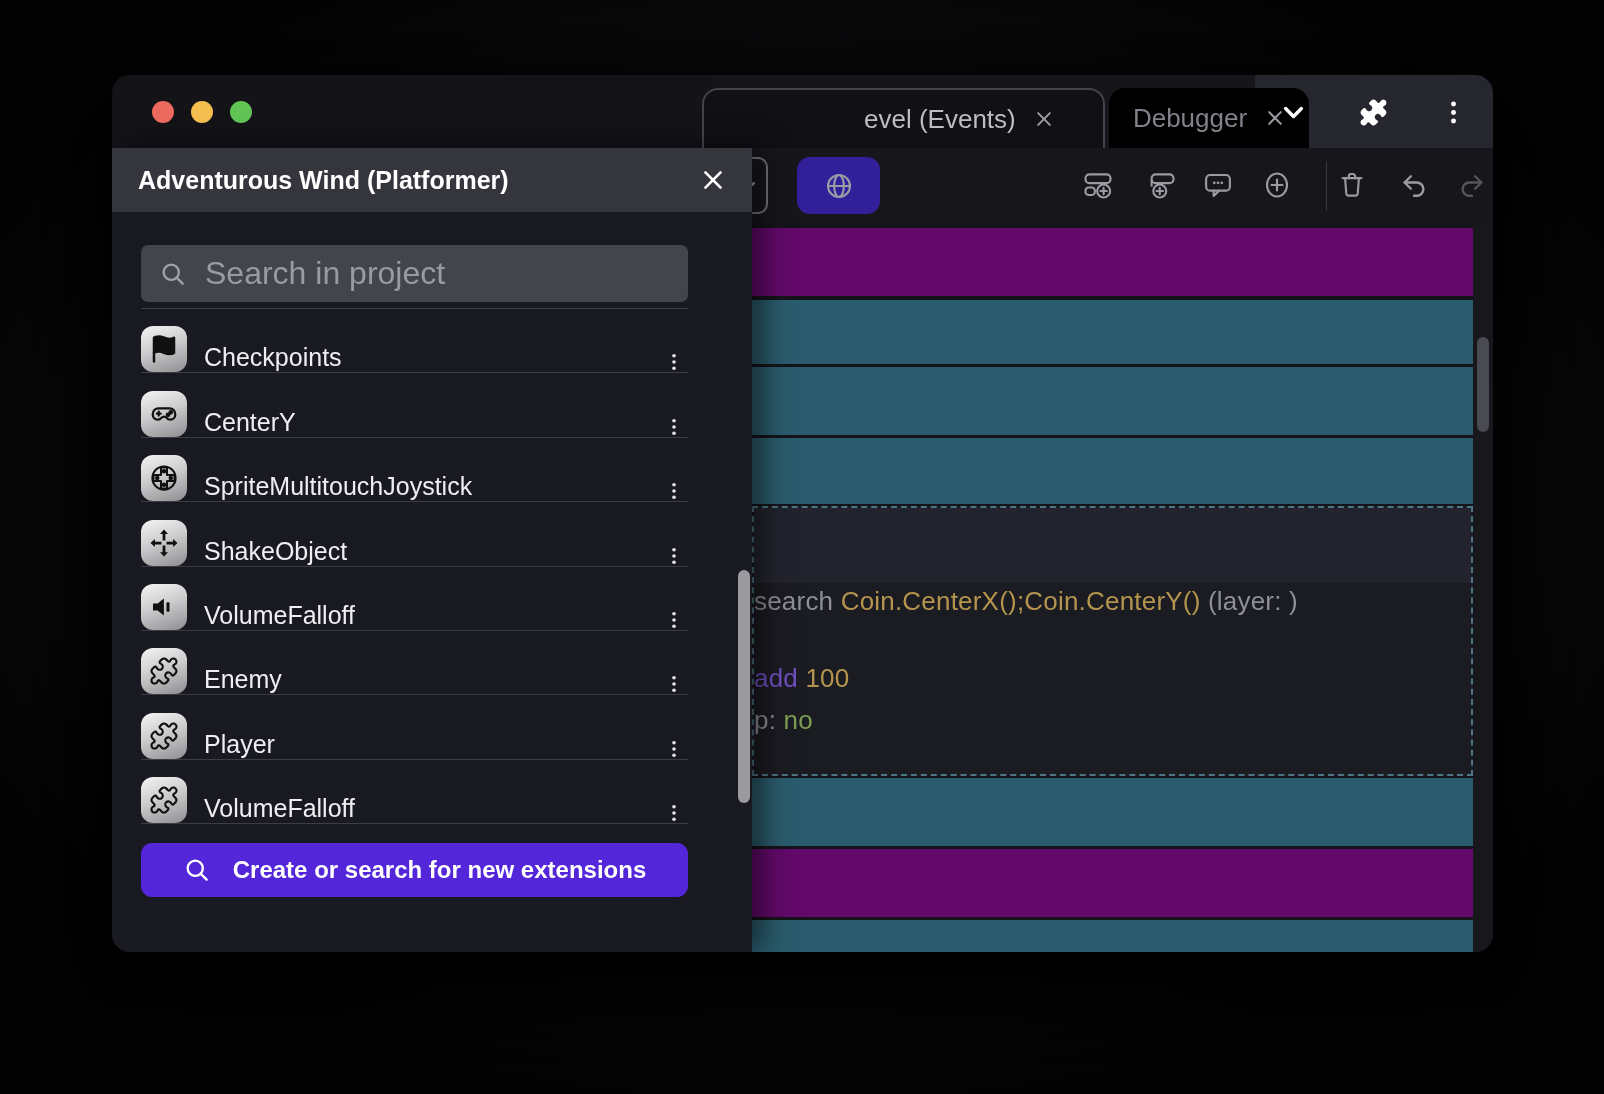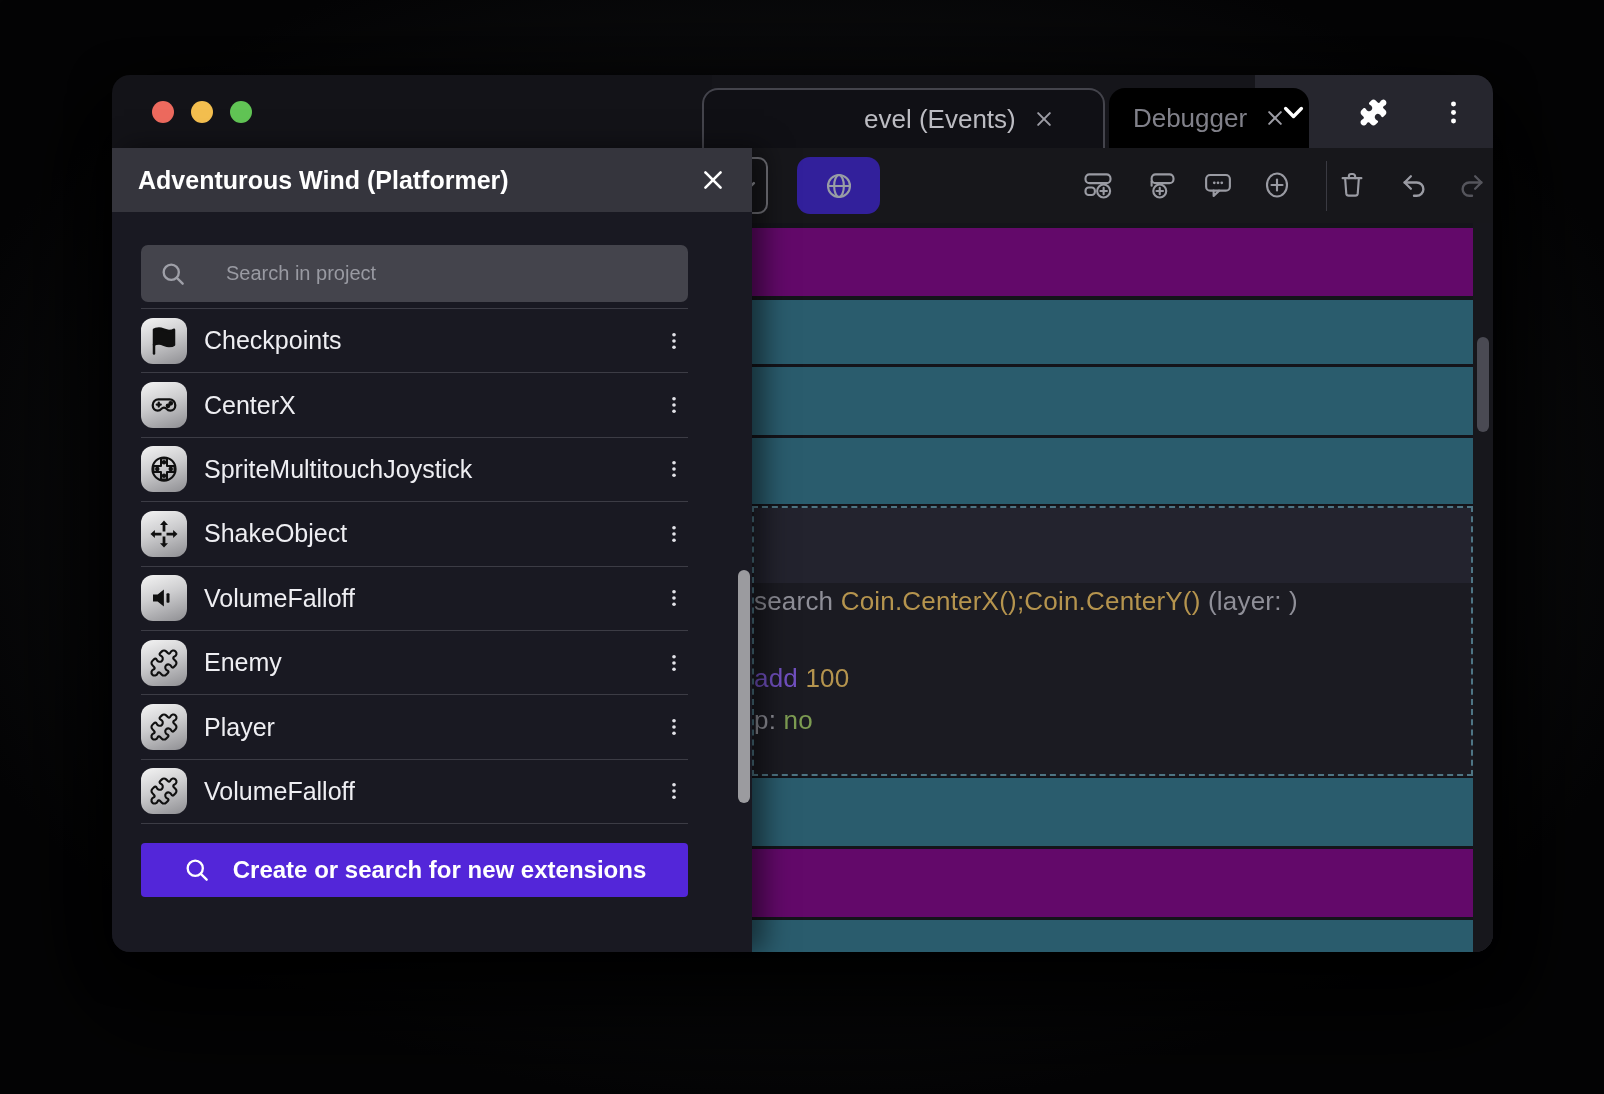--- a/index.html
+++ b/index.html
@@ -53,32 +53,32 @@
   
   .drawer{position:absolute;left:0;top:73px;width:640px;bottom:0;background:#191922;
           box-shadow:12px 0 26px rgba(0,0,0,.5);}
   .drawer-head{position:absolute;left:0;top:0;width:100%;height:64px;background:#35353d;
                display:flex;align-items:center;justify-content:space-between;padding:0 26px;box-sizing:border-box;}
   .drawer-title{font-size:25px;font-weight:bold;color:#ffffff;}
   .drawer-close{width:26px;height:26px;color:#ffffff;}
   .searchbox{position:absolute;left:29px;top:97px;width:547px;height:57px;background:#44444c;border-radius:7px;
              display:flex;align-items:center;padding:0 18px;box-sizing:border-box;gap:16px;}
   .searchbox .ic{width:28px;height:28px;color:#9fa0a8;flex:0 0 auto;}
-  .searchbox input{flex:1;background:transparent;border:none;outline:none;font-size:20px;color:#e8e8ec;
-                   font-family:inherit;margin-left:21px;}
+  .searchbox input{flex:1;background:transparent;border:none;outline:none;font-size:32px;color:#e8e8ec;
+                   font-family:inherit;}
   .searchbox input::placeholder{color:#999aa2;}
   .plist{position:absolute;left:29px;top:160px;width:547px;border-top:1px solid #3c3c45;}
-  .prow{height:63.4px;border-bottom:1px solid #3c3c45;display:flex;align-items:center;gap:17px;}
+  .prow{height:63.4px;border-bottom:1px solid #3c3c45;display:flex;align-items:flex-end;gap:17px;}
   .tile{width:46px;height:46px;border-radius:12px;flex:0 0 auto;color:#101010;
         background:linear-gradient(160deg,#f4f4f4 0%,#cdcdcf 45%,#8e8e92 100%);
         display:flex;align-items:center;justify-content:center;}
   .tile .ic{width:30px;height:30px;}
   .prow .lbl{flex:1;font-size:25px;color:#eeeef2;}
   .prow .kebab{width:20px;height:20px;color:#e2e2e8;margin-right:4px;}
-  .create-btn{position:absolute;left:29px;top:695px;width:547px;height:54px;border-radius:4px;border:none;
+  .create-btn{position:absolute;left:29px;top:695px;width:547px;height:54px;border-radius:11px;border:none;
               background:var(--accent_button);color:#ffffff;font-family:inherit;font-size:24px;font-weight:bold;
               display:flex;align-items:center;justify-content:center;gap:22px;cursor:pointer;}
   .create-btn .ic{width:28px;height:28px;color:#ffffff;}
   .drawer-scroll{position:absolute;left:626px;top:422px;width:12px;height:233px;border-radius:6px;background:#9b9b9f;}
   .ic svg,.tbar-ico svg,.tool-ico svg,.drawer-close svg,.tab .x svg,.prow .kebab svg{width:100%;height:100%;display:block;}
 </style>
 </head>
 <body>
 
 <div class="stage">
@@ -279,21 +279,21 @@
               <span class="ic">
                 <svg viewBox="0 0 24 24" fill="none" stroke="currentColor" stroke-linecap="round" stroke-linejoin="round" stroke-width="1.8">
                   <path d="M7.5 7.5h9A4.5 4.5 0 0 1 21 12v.6a3.9 3.9 0 0 1-3.9 3.9c-1.2 0-2.3-.5-3-1.4-.5-.6-1.3-1.1-2.1-1.1s-1.6.5-2.1 1.1c-.7.9-1.8 1.4-3 1.4A3.9 3.9 0 0 1 3 12.6V12a4.5 4.5 0 0 1 4.5-4.5z"></path>
                   <line x1="6.2" y1="11.6" x2="9.4" y2="11.6"></line>
                   <line x1="7.8" y1="10" x2="7.8" y2="13.2"></line>
                   <circle cx="15.2" cy="12.6" r="1" fill="currentColor"></circle>
                   <circle cx="17.4" cy="10.6" r="1" fill="currentColor"></circle>
                 </svg>
               </span>
             </span>
-          <span class="lbl">CenterX</span>
+          <span class="lbl">CenterY</span>
           <span class="kebab">
               <svg viewBox="0 0 24 24" fill="currentColor">
                 <circle cx="12" cy="4.5" r="2.2"></circle>
                 <circle cx="12" cy="12" r="2.2"></circle>
                 <circle cx="12" cy="19.5" r="2.2"></circle>
               </svg>
             </span>
         </div>
         <div class="prow">
           <span class="tile">

